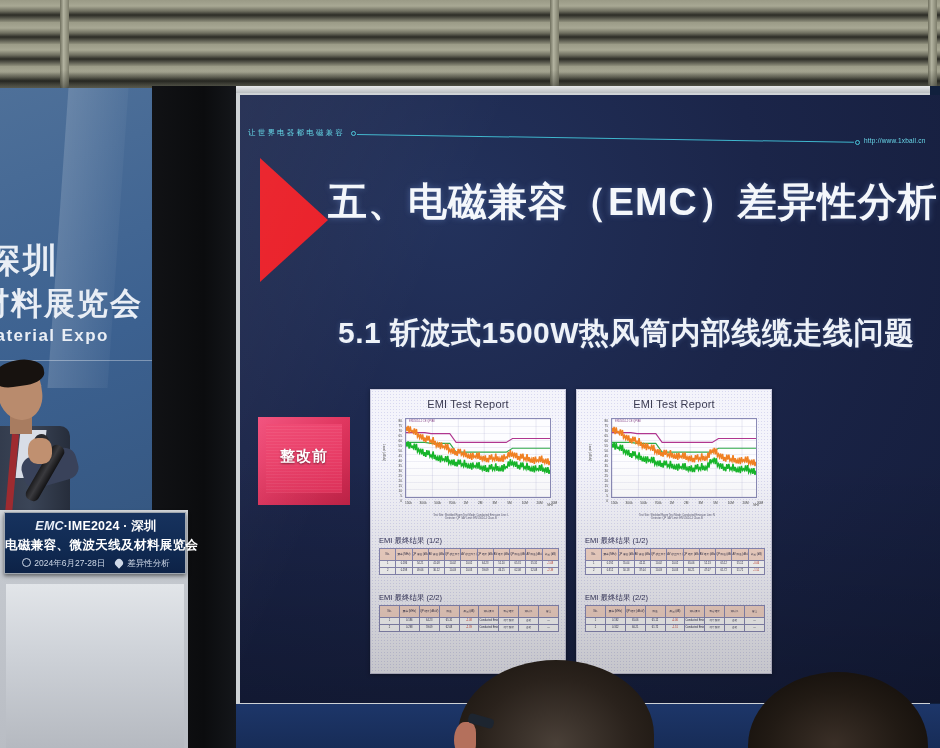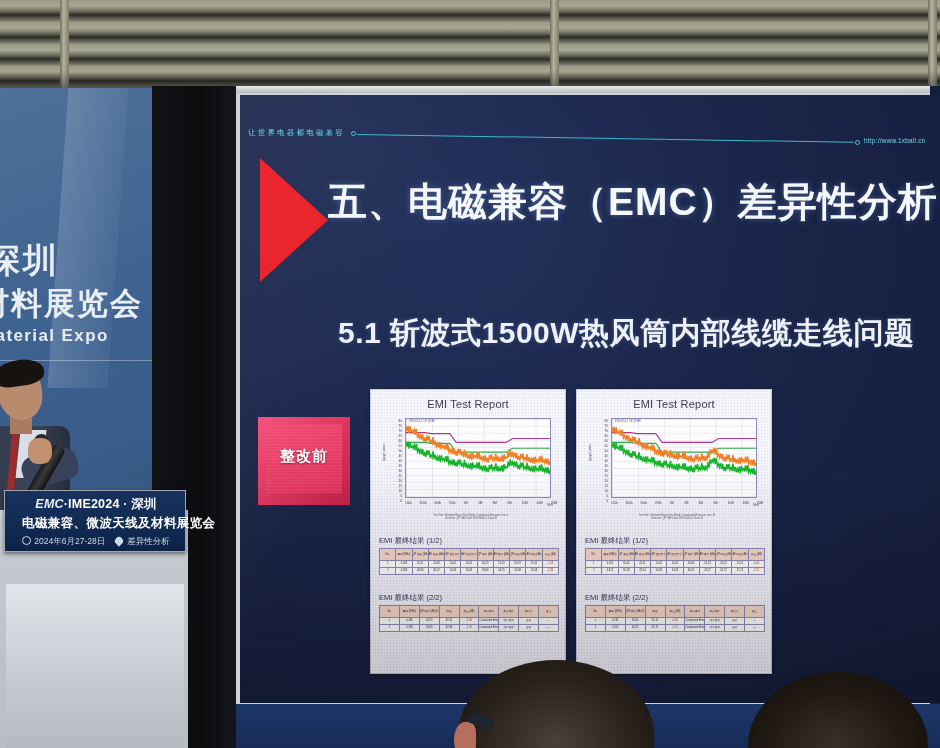--- a/index.html
+++ b/index.html
@@ -62,29 +62,29 @@
     border-radius:40%; background:#c09070; }
   .p-mic { position:absolute; left:44px; top:82px; width:14px; height:62px;
     background:linear-gradient(to right,#1b1b1d,#3a3a3e 45%,#121214);
     border-radius:6px; transform:rotate(30deg); }
   .p-mic-head { position:absolute; left:40px; top:74px; width:15px; height:15px;
     border-radius:50%; background:#2a2a2e; transform:rotate(30deg); }
 
   
   #podium { position:absolute; left:-4px; top:510px; width:192px; height:238px;
     background:linear-gradient(to bottom,#d5d8dc 0%,#c7cbd1 5%,#b9bdc4 100%); }
-  #podium-sign { position:absolute; left:4px; top:490px; width:182px; height:62px;
+  #podium-sign { position:absolute; left:4px; top:512px; width:182px; height:62px;
     background:linear-gradient(to bottom,#17325e,#122murk 1%,#102a52 60%,#0d2246 100%);
     background:linear-gradient(to bottom,#17325e,#102a52 60%,#0d2246 100%);
     border:1px solid #9fa6af; box-shadow:0 2px 4px rgba(0,0,0,.5); }
   #ps-l1 { position:absolute; left:0; top:5px; width:182px; text-align:center;
     font-size:12.5px; font-weight:bold; color:#fff; letter-spacing:.2px; white-space:nowrap; }
   #ps-l1 .emc { color:#e8eef8; font-style:italic; }
   #ps-l2 { position:absolute; left:0; top:24px; width:182px; text-align:center;
-    font-size:12.5px; font-weight:bold; color:#fff; letter-spacing:.4px; white-space:nowrap;padding-left:17px; }
+    font-size:12.5px; font-weight:bold; color:#fff; letter-spacing:.4px; white-space:nowrap; }
   #ps-l3 { position:absolute; left:0; top:45px; width:182px; text-align:center;
     font-size:8.5px; color:#cfd9e8; white-space:nowrap; }
   #ps-l3 .ic { display:inline-block; width:9px; height:9px; border-radius:50%;
     border:1px solid #cfd9e8; margin-right:3px; vertical-align:-1px; }
   #ps-l3 .pin { display:inline-block; width:8px; height:8px; border-radius:50% 50% 50% 0;
     background:#cfd9e8; transform:rotate(-45deg); margin:0 4px 0 10px; vertical-align:-1px; }
   #podium-front { position:absolute; left:6px; top:584px; width:178px; height:164px;
     background:linear-gradient(to bottom,#e2e5e9,#cfd3d9 40%,#b5b9c0); }
 
   

